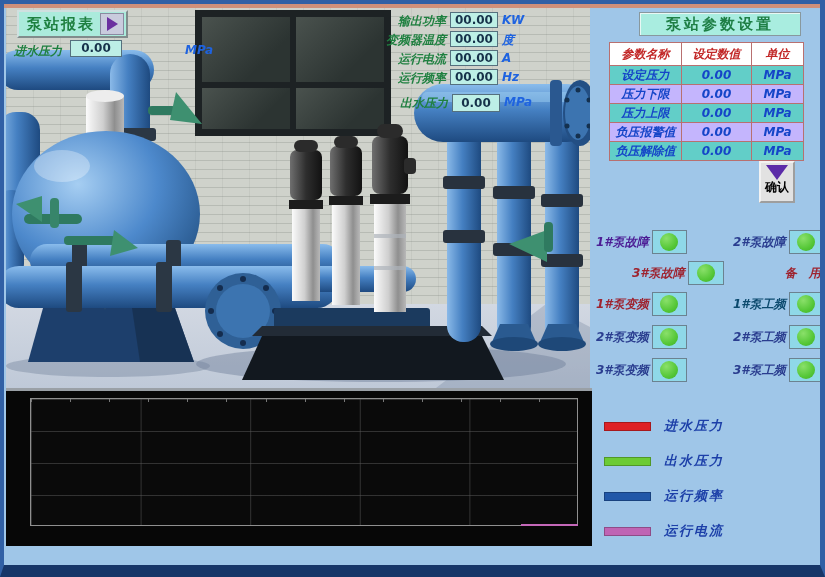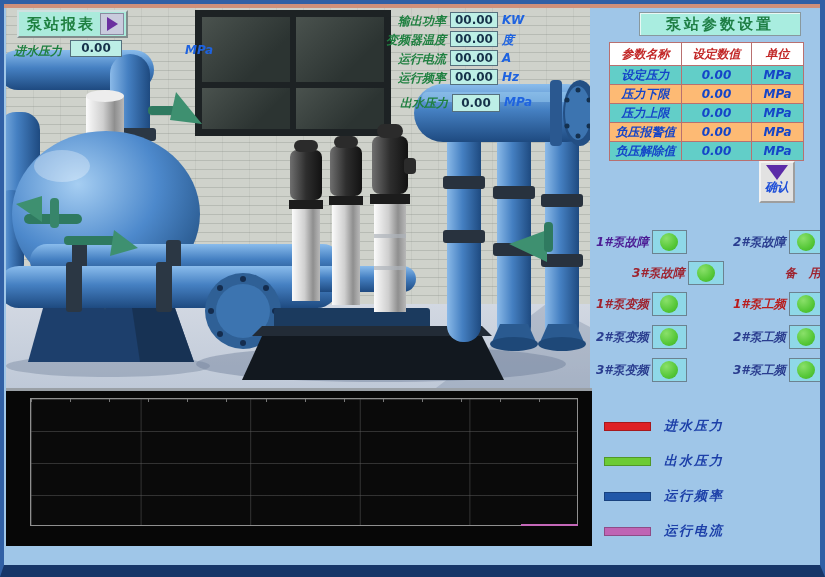--- a/index.html
+++ b/index.html
@@ -61,27 +61,27 @@
   .panel{position:absolute;left:592px;top:8px;width:228px;height:554px;}
   .panel-title{position:absolute;left:43px;top:0;width:162px;height:24px;background:#A9EDE0;
     border:1px solid #88989E;box-shadow:1px 1px 0 #e8f8f4 inset;
     color:#1E7F45;font-weight:bold;font-size:15px;text-align:center;line-height:23px;letter-spacing:3px;}
   .ptable{position:absolute;left:13px;top:30px;border-collapse:collapse;}
   .ptable td,.ptable th{border:1px solid #B87070;font-style:italic;font-weight:bold;
     text-align:center;padding:0;}
   .ptable th{height:23px;background:#ffffff;color:#C22828;font-size:12px;}
   .ptable td{height:19px;color:#1545C8;font-size:12px;}
   .ptable tr.lite td{background:#62CEC8;}
-  .ptable tr.dark td{background:#fdba74;}
+  .ptable tr.dark td{background:#c4b5fd;}
   .c1{width:72px;} .c2{width:70px;} .c3{width:52px;}
   .confirm-btn{position:absolute;left:163px;top:149px;width:36px;height:42px;background:#E2E2E2;
     border:2px outset #f2f2f2;cursor:pointer;text-align:center;}
   .confirm-tri{width:0;height:0;margin:2px auto 0;border-left:11px solid transparent;
     border-right:11px solid transparent;border-top:15px solid #5B2BA8;}
-  .confirm-lbl{color:#1d4ed8;font-weight:bold;font-style:italic;font-size:12px;line-height:14px;}
+  .confirm-lbl{color:#000000;font-weight:bold;font-size:12px;line-height:14px;}
   .ind-row{position:absolute;left:0;width:228px;height:24px;display:flex;align-items:center;}
   .ind-label{font-weight:bold;font-style:italic;font-size:12px;text-align:right;white-space:nowrap;}
   .il1{width:60px;} .il2{width:64px;margin-left:46px;}
   .ind-box{width:45px;height:24px;margin-left:3px;background:#8FD8E8;border:1px solid #6B8290;
     display:flex;align-items:center;justify-content:center;}
   .lamp{width:18px;height:18px;border-radius:50%;
     background:radial-gradient(circle at 35% 30%, #8ae06a, #55C737 60%, #3fae25);}
   .lamp.v-off{visibility:hidden;}
   .legend-row{position:absolute;left:8px;display:flex;align-items:center;height:14px;}
   .legend-bar{width:47px;height:9px;border:1px solid rgba(0,0,0,.25);}
@@ -355,21 +355,21 @@
       <span class="ind-label il2" style="color: rgb(158, 36, 48);">备　用</span>
       <span class="ind-box">
           <span class="lamp v-off"></span>
         </span>
     </div>
     <div class="ind-row" style="top:280px;">
       <span class="ind-label il1" style="color: rgb(158, 36, 48);">1#泵变频</span>
       <span class="ind-box">
           <span class="lamp v-on"></span>
         </span>
-      <span class="ind-label il2" style="color: #b91c1c;">1#泵工频</span>
+      <span class="ind-label il2" style="color: #0c4a6e;">1#泵工频</span>
       <span class="ind-box">
           <span class="lamp v-on"></span>
         </span>
     </div>
     <div class="ind-row" style="top:313px;">
       <span class="ind-label il1" style="color: rgb(42, 61, 143);">2#泵变频</span>
       <span class="ind-box">
           <span class="lamp v-on"></span>
         </span>
       <span class="ind-label il2" style="color: rgb(42, 61, 143);">2#泵工频</span>

